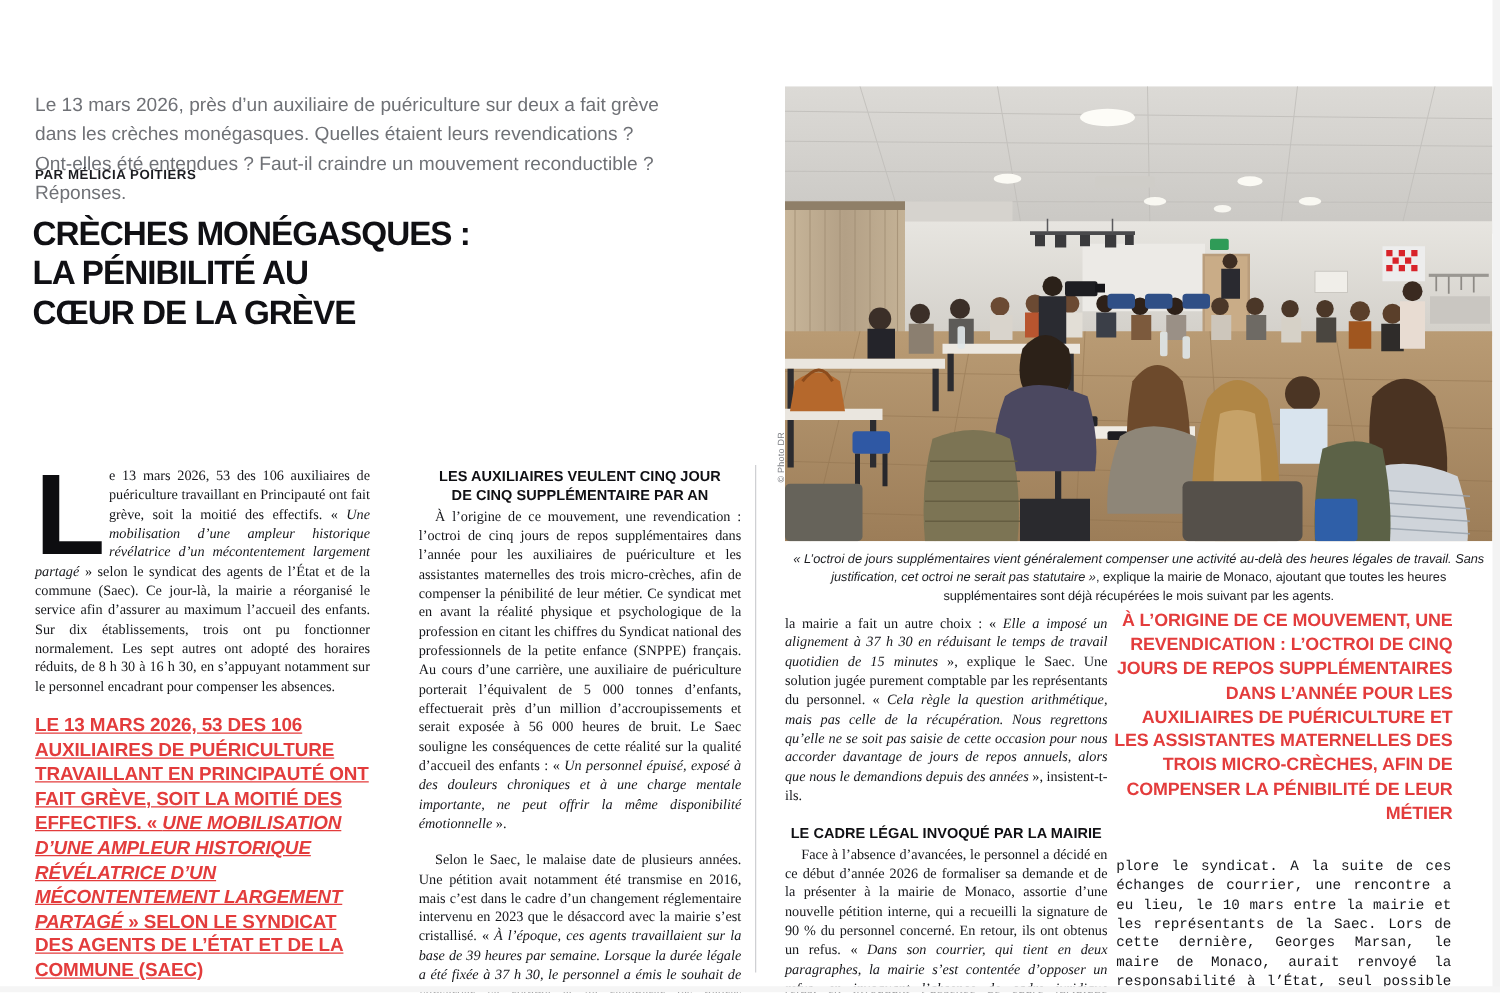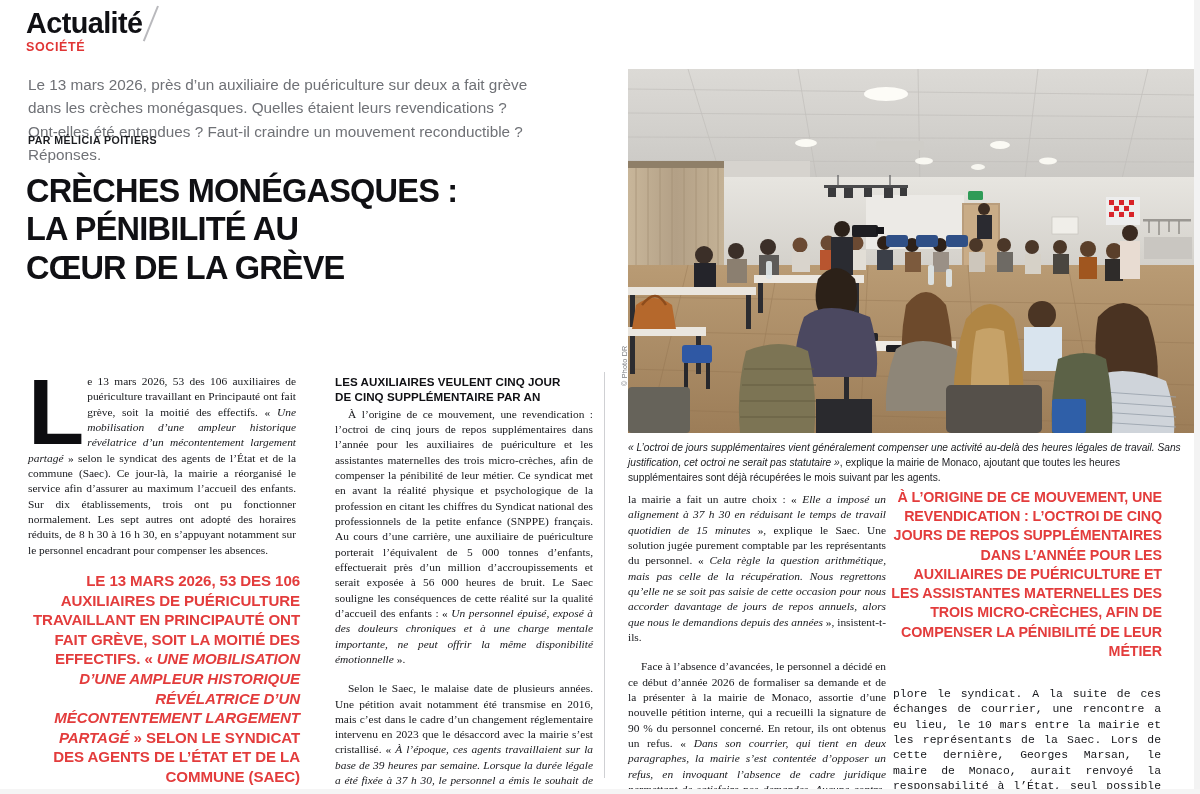--- a/index.html
+++ b/index.html
@@ -49,21 +49,21 @@
     position:absolute;left:28px;top:134px;
     font-family:"Liberation Sans", sans-serif;
     font-weight:bold;font-size:10.6px;letter-spacing:0.45px;color:#1b1c20;text-align:right;
   }
 
   
   .headline{
     position:absolute;left:26px;top:160px;width:566px;
     font-family:"Liberation Sans", sans-serif;
     font-weight:bold;
-    font-size:33px;line-height:1.165;
+    font-size:27px;line-height:1.165;
     letter-spacing:-0.8px;
     color:#101014;
     text-transform:uppercase;
     margin-top:12px;
   }
   .headline span{display:block;transform:scaleX(0.985);transform-origin:left center;}
 
   
   .col{position:absolute;font-size:11.4px;line-height:1.345;text-align:justify;}
   .col p{margin:0;text-indent:13px;}
@@ -86,35 +86,36 @@
     letter-spacing:-4px;
   }
 
   .subhead{
     font-family:"Liberation Sans", sans-serif;
     font-weight:bold;font-size:11.6px;line-height:1.32;
     letter-spacing:0.05px;
     color:#101014;text-align:left;
     margin:0 0 2px 0;text-indent:0;
   }
-  .subhead.center{}
+  .subhead.center{text-align:center;}
   .gap{height:14px;}
 
   
   .pullquote{
     position:absolute;
     font-family:"Liberation Sans", sans-serif;
     font-weight:bold;
     color:#e33c3c;
     text-transform:uppercase;
   }
   #pull-left{
     left:28px;top:571px;width:272px;
     font-size:15.1px;line-height:1.30;letter-spacing:-0.1px;
-    text-align:right;
+    text-align:left;
+    text-decoration:underline;
   }
   #pull-right{
     left:890px;top:488px;width:272px;
     font-size:14.3px;line-height:1.345;letter-spacing:-0.1px;
     text-align:right;
   }
   .pullquote i{font-style:italic;}
 
   
   .photo-wrap{position:absolute;left:628px;top:69px;width:566px;height:364px;}
@@ -122,38 +123,34 @@
   .photo-credit{
     position:absolute;left:620px;top:386px;
     font-family:"Liberation Sans", sans-serif;
     font-size:7.2px;color:#7b7d82;letter-spacing:0.2px;
     transform:rotate(-90deg);transform-origin:left top;
     white-space:nowrap;
   }
   .caption{
     position:absolute;left:628px;top:441px;width:566px;
     font-family:"Liberation Sans", sans-serif;
-    font-size:10.2px;line-height:1.46;color:#1b1c20;
+    font-size:10.2px;line-height:1.46;color:#1b1c20;text-align:center;
   }
   .caption em{font-style:italic;}
 
   
   .vrule{position:absolute;left:604px;top:372px;width:1px;height:406px;background:#cfd0d3;}
   .edge-right{position:absolute;right:0;top:0;width:6px;height:794px;background:#f3f3f3;}
   .edge-bottom{position:absolute;left:0;bottom:0;width:1200px;height:5px;background:#f5f5f5;}
 </style>
 </head>
 <body>
 
 <div class="page">
 
-  <div class="masthead">
-    <span class="masthead-title">Actualité</span><span class="masthead-slash"></span>
-    <div class="masthead-kicker">SOCIÉTÉ</div>
-  </div>
 
   <div class="standfirst">Le 13 mars 2026, près d’un auxiliaire de puériculture sur deux a fait grève dans les crèches monégasques. Quelles étaient leurs revendications ? Ont-elles été entendues ? Faut-il craindre un mouvement reconductible ? Réponses.</div>
   <div class="byline">PAR MÉLICIA POITIERS</div>
 
   <h1 class="headline">
     <span>Crèches monégasques :</span>
     <span>la pénibilité au</span>
     <span>cœur de la grève</span>
   </h1>
 
@@ -422,20 +419,21 @@
       <span>DE CINQ SUPPLÉMENTAIRE PAR AN</span>
     </div>
     <p><span>À l’origine de ce mouvement, une revendication : l’octroi de cinq jours de repos supplémentaires dans l’année pour les auxiliaires de puériculture et les assistantes maternelles des trois micro-crèches, afin de compenser la pénibilité de leur métier. Ce syndicat met en avant la réalité physique et psychologique de la profession en citant les chiffres du Syndicat national des professionnels de la petite enfance (SNPPE) français. Au cours d’une carrière, une auxiliaire de puériculture porterait l’équivalent de 5 000 tonnes d’enfants, effectuerait près d’un million d’accroupissements et serait exposée à 56 000 heures de bruit. Le Saec souligne les conséquences de cette réalité sur la qualité d’accueil des enfants : « </span><em>Un personnel épuisé, exposé à des douleurs chroniques et à une charge mentale importante, ne peut offrir la même disponibilité émotionnelle</em><span> ».</span></p>
     <div class="gap"></div>
     <p><span>Selon le Saec, le malaise date de plusieurs années. Une pétition avait notamment été transmise en 2016, mais c’est dans le cadre d’un changement réglementaire intervenu en 2023 que le désaccord avec la mairie s’est cristallisé. « </span><em>À l’époque, ces agents travaillaient sur la base de 39 heures par semaine. Lorsque la durée légale a été fixée à 37 h 30, le personnel a émis le souhait de conserver ce rythme et de récupérer les heures supplémentaires sous forme de jours repos</em></p>
   </div>
 
   <div class="col" id="col3">
     <p class="noind"><span>la mairie a fait un autre choix : « </span><em>Elle a imposé un alignement à 37 h 30 en réduisant le temps de travail quotidien de 15 minutes</em><span> », explique le Saec. Une solution jugée purement comptable par les représentants du personnel. « </span><em>Cela règle la question arithmétique, mais pas celle de la récupération. Nous regrettons qu’elle ne se soit pas saisie de cette occasion pour nous accorder davantage de jours de repos annuels, alors que nous le demandions depuis des années</em><span> », insistent-t-ils.</span></p>
     <div class="gap"></div>
+    <div class="subhead center">LE CADRE LÉGAL INVOQUÉ PAR LA MAIRIE</div>
     <p><span>Face à l’absence d’avancées, le personnel a décidé en ce début d’année 2026 de formaliser sa demande et de la présenter à la mairie de Monaco, assortie d’une nouvelle pétition interne, qui a recueilli la signature de 90 % du personnel concerné. En retour, ils ont obtenus un refus. « </span><em>Dans son courrier, qui tient en deux paragraphes, la mairie s’est contentée d’opposer un refus, en invoquant l’absence de cadre juridique permettant de satisfaire nos demandes. Aucune contre-proposition n’a été formulée. C’est un refus sec, qui ne prend même pas la peine de répondre aux signataires de la pétition</em></p>
   </div>
 
   <div class="pullquote" id="pull-right">À l’origine de ce mouvement, une revendication : l’octroi de cinq jours de repos supplémentaires dans l’année pour les auxiliaires de puériculture et les assistantes maternelles des trois micro-crèches, afin de compenser la pénibilité de leur métier</div>
 
   <div class="col" id="col4">
     <p class="noind">plore le syndicat. A la suite de ces échanges de courrier, une rencontre a eu lieu, le 10 mars entre la mairie et les représentants de la Saec. Lors de cette dernière, Georges Marsan, le maire de Monaco, aurait renvoyé la responsabilité à l’État, seul possible décisionnaire dans ce contexte.</p>
   </div>
 
   <div class="edge-right"></div>

